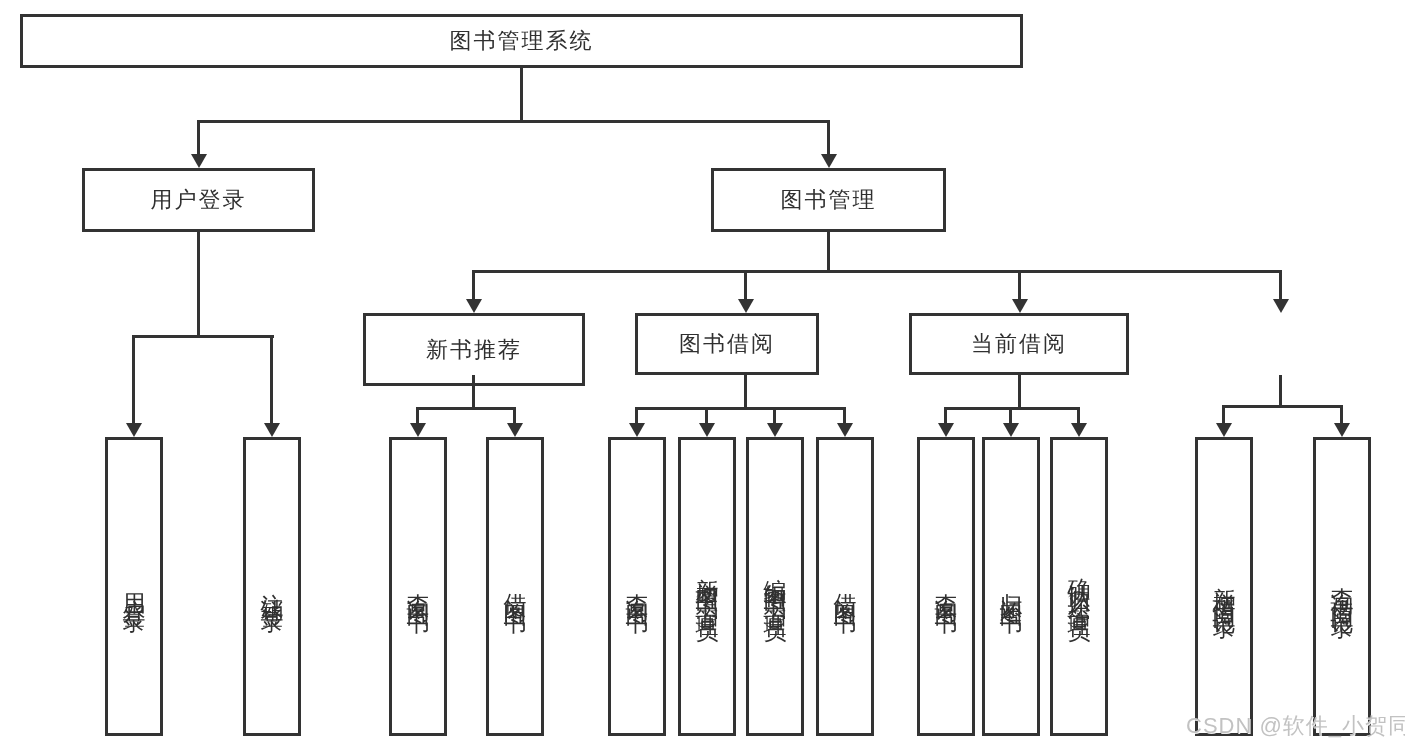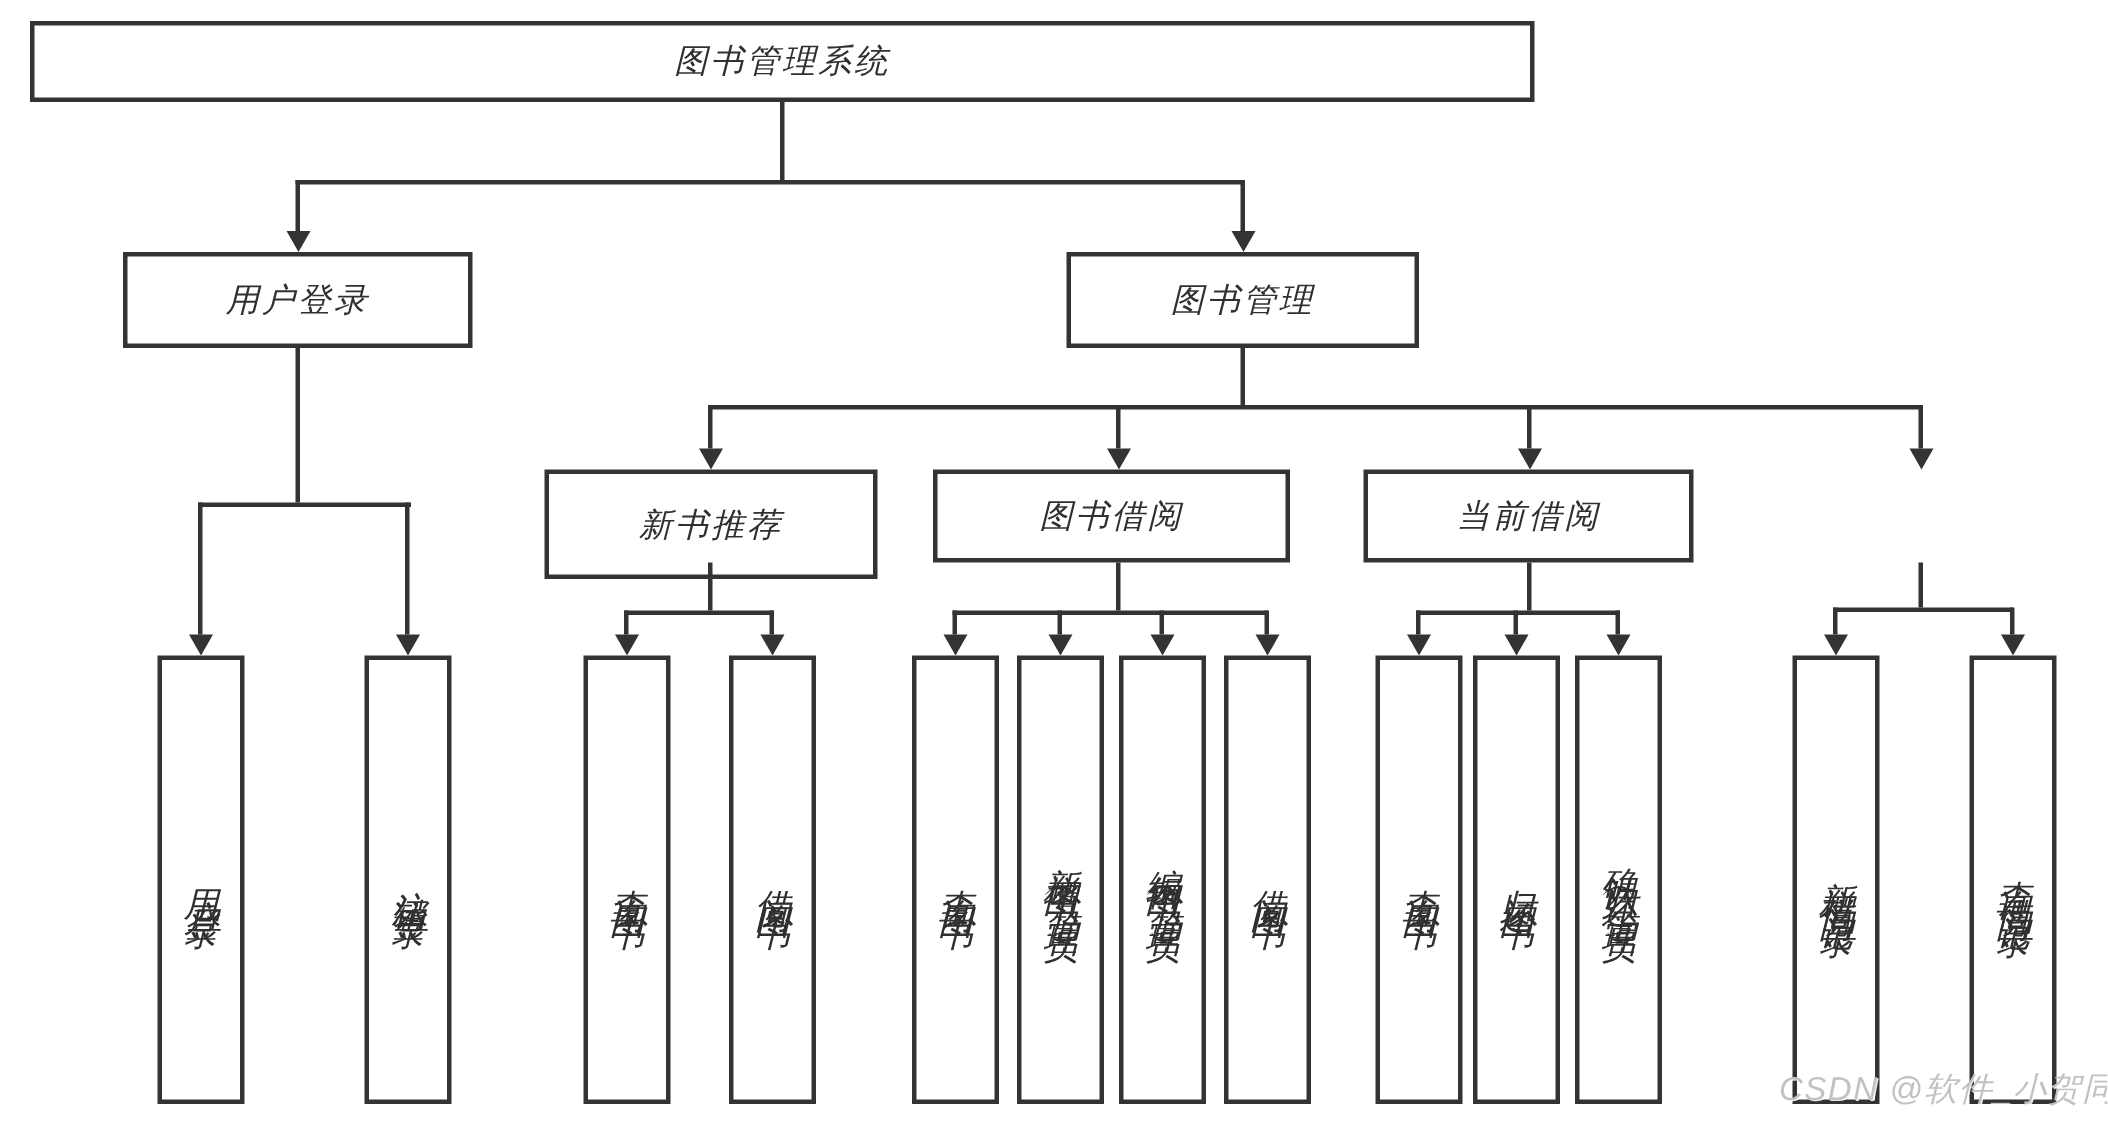--- a/index.html
+++ b/index.html
@@ -1,18 +1,18 @@
 <!DOCTYPE html>
 <html><head>
 <meta charset="utf-8">
 <style>
   html,body{margin:0;padding:0;background:#ffffff;}
   .canvas{
     position:relative;width:1405px;height:747px;background:#ffffff;overflow:hidden;
-    font-family:"Liberation Sans",sans-serif;color:#303030;font-style:italic;
+    font-family:"Liberation Sans",sans-serif;color:#303030;
   }
   .box{
     position:absolute;box-sizing:border-box;border:3px solid #333333;background:#ffffff;
     display:flex;align-items:center;justify-content:center;
     font-size:22px;letter-spacing:2px;color:#303030;white-space:nowrap;
   }
   .vbox{
     position:absolute;box-sizing:border-box;border:3px solid #333333;background:#ffffff;
     display:flex;align-items:center;justify-content:center;
     writing-mode:vertical-rl;text-orientation:mixed;
@@ -53,21 +53,21 @@
   <div class="drop" style="left:270px;top:335px;height:88px"></div>
 
   <div class="vline" style="left:827px;top:232px;height:38px"></div>
   <div class="hline" style="left:472px;top:270px;width:810px"></div>
   <div class="drop" style="left:472px;top:270px;height:29px"></div>
   <div class="drop" style="left:744px;top:270px;height:29px"></div>
   <div class="drop" style="left:1018px;top:270px;height:29px"></div>
   <div class="drop" style="left:1279px;top:270px;height:29px"></div>
 
   <div class="box" style="left:363px;top:313px;width:222px;height:73px">新书推荐</div>
-  <div class="box" style="left:622px;top:313px;width:238px;height:62px">图书借阅</div>
+  <div class="box" style="left:635px;top:313px;width:184px;height:62px">图书借阅</div>
   <div class="box" style="left:909px;top:313px;width:220px;height:62px">当前借阅</div>
 
   <div class="vline" style="left:472px;top:375px;height:32px"></div>
   <div class="hline" style="left:416px;top:407px;width:100px"></div>
   <div class="drop" style="left:416px;top:407px;height:16px"></div>
   <div class="drop" style="left:513px;top:407px;height:16px"></div>
 
   <div class="vline" style="left:744px;top:375px;height:32px"></div>
   <div class="hline" style="left:635px;top:407px;width:210px"></div>
   <div class="drop" style="left:635px;top:407px;height:16px"></div>

